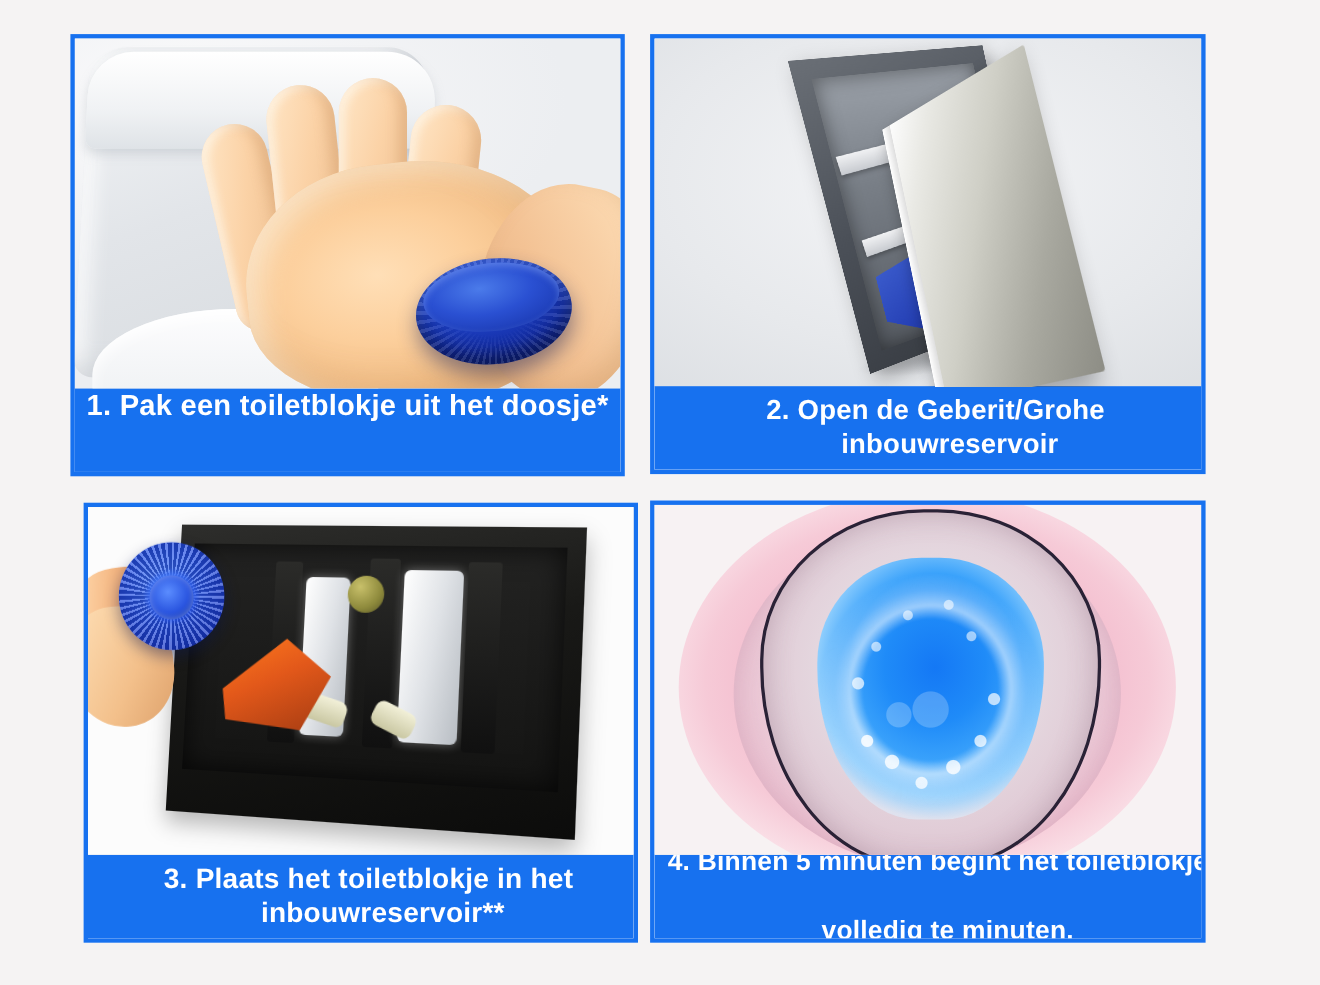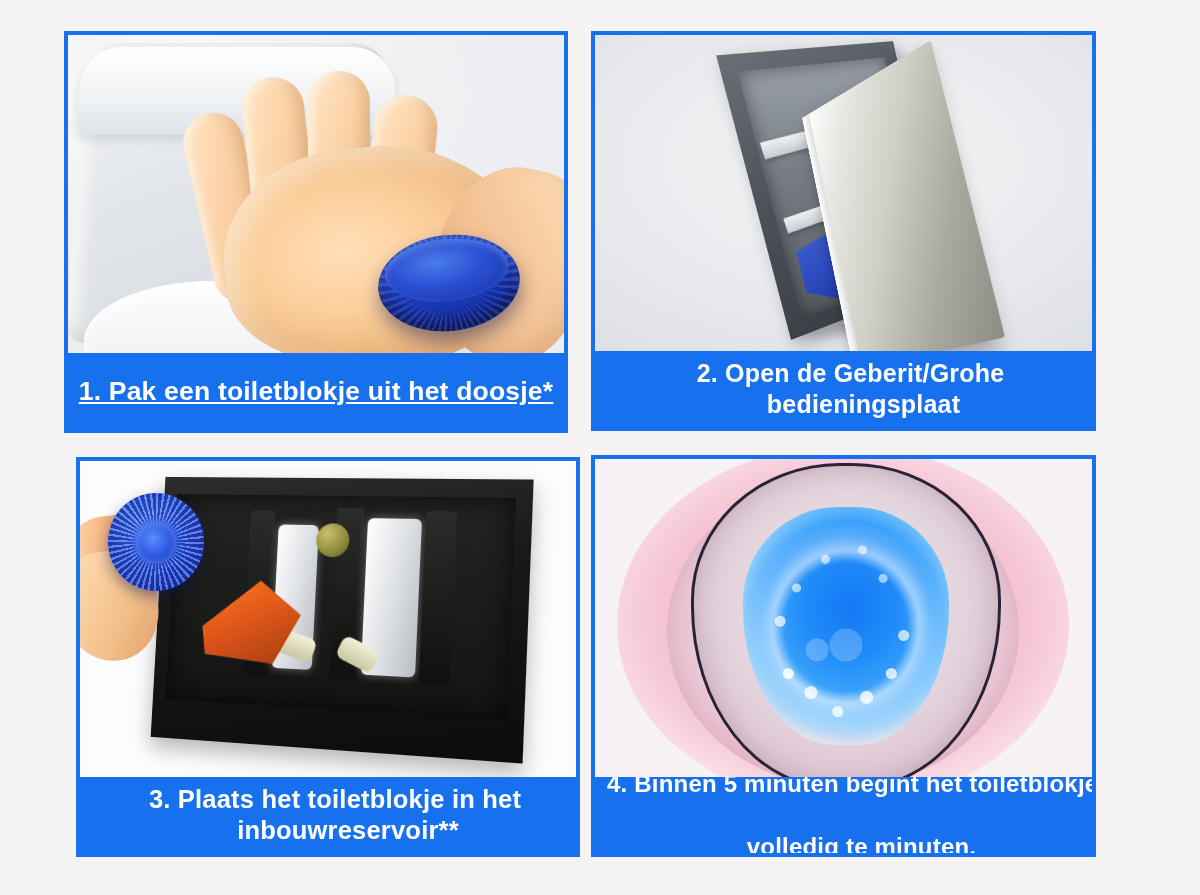--- a/index.html
+++ b/index.html
@@ -52,25 +52,23 @@
     font-weight: bold;
     letter-spacing: 0.2px;
     box-sizing: border-box;
   }
   .caption .line {
     white-space: pre;
   }
   .caption.one-line {
     height: 76px;
     display: flex;
-    align-items: center;
     justify-content: center;
     font-size: 26.5px;
     padding: 0 8px;
-    text-decoration: underline;
   }
   .caption.two-line {
     height: 76px;
     display: flex;
     flex-direction: column;
     justify-content: center;
     font-size: 25px;
     line-height: 31px;
     padding: 0 0 0 14px;
     text-align: center;
@@ -444,21 +442,21 @@
         <div class="p2-rail r1"></div>
         <div class="p2-rail r2"></div>
         <div class="p2-blue"></div>
       </div>
       <div class="p2-plate">
         <div class="p2-plate-edge"></div>
       </div>
     </div>
     <div class="caption two-line">
       <span class="line">2. Open de Geberit/Grohe</span>
-      <span class="line indent">bedieningsplaat</span>
+      <span class="line indent">inbouwreservoir</span>
     </div>
   </div>
 
   <div class="step-card c3">
     <div class="photo">
       <div class="p3-bg"></div>
       <div class="p3-cistern">
         <div class="p3-cistern-face"></div>
         <div class="p3-dark-rib d1"></div>
         <div class="p3-white-tube t1"></div>

